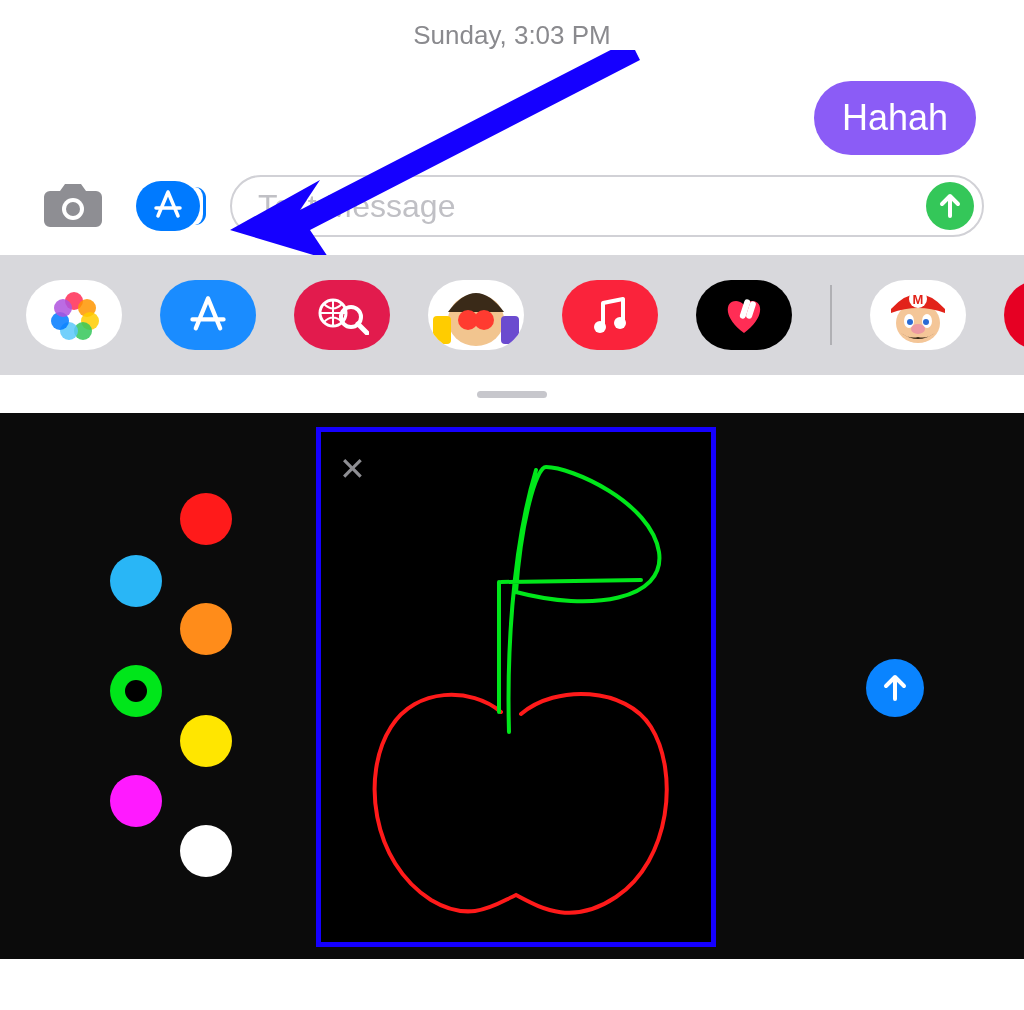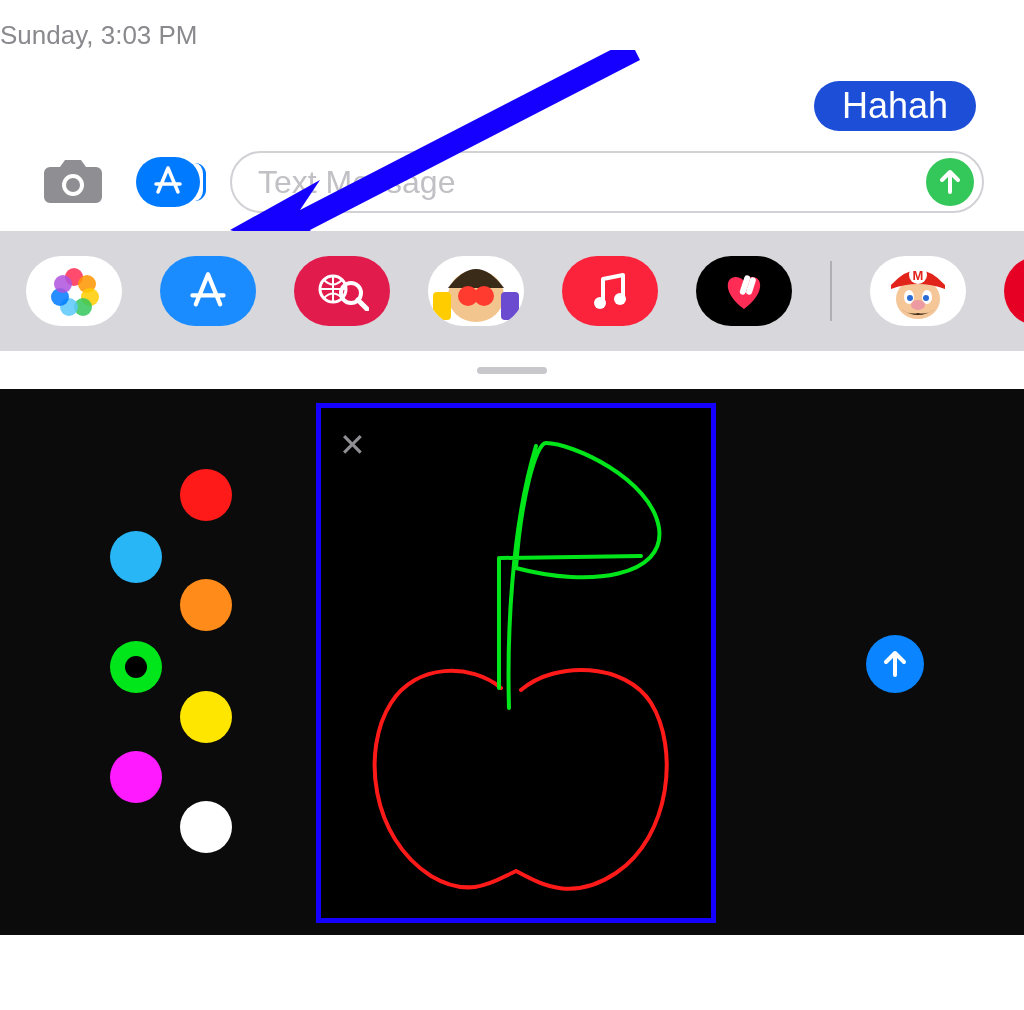--- a/index.html
+++ b/index.html
@@ -1,21 +1,21 @@
 <!DOCTYPE html>
 <html><head>
 <meta charset="utf-8">
 <style>
   * { box-sizing: border-box; margin: 0; padding: 0; }
   html, body { width: 1024px; height: 1010px; font-family: -apple-system, Helvetica, Arial, sans-serif; background: #fff; overflow: hidden; }
 
-  .timestamp { font-size: 26px; color: #8a8a8e; padding-top: 20px; }
+  .timestamp { text-align: center; font-size: 26px; color: #8a8a8e; padding-top: 20px; }
 
   .msg-row { display: flex; justify-content: flex-end; padding: 30px 48px 20px 0; }
-  .bubble { background: #1d4ed8; color: #fff; font-size: 36px; padding: 4px 28px; border-radius: 40px; }
+  .bubble { background: #8b5cf6; color: #fff; font-size: 36px; padding: 16px 28px; border-radius: 40px; }
 
   .arrow-wrap { position: absolute; left: 230px; top: 50px; pointer-events: none; }
 
   .input-row { display: flex; align-items: center; gap: 30px; padding: 0 40px 18px 40px; }
   .cam-icon { color: #8e8e93; display:flex; align-items:center; justify-content:center; }
   .apps-icon { width: 64px; height: 50px; background: #007aff; border-radius: 28px; display:flex; align-items:center; justify-content:center; position:relative; }
   .apps-icon::after { content:""; position:absolute; right:-6px; top:6px; width:8px; height:38px; border-right:3px solid #007aff; border-radius:0 20px 20px 0; }
   .text-field { flex: 1; border: 2px solid #d1d1d6; border-radius: 40px; height: 62px; display:flex; align-items:center; padding: 0 8px 0 26px; }
   .text-field .ph { color: #c0c0c5; font-size: 32px; flex:1; }
   .send-btn { width: 48px; height: 48px; border-radius: 50%; background: #34c759; display:flex; align-items:center; justify-content:center; }

